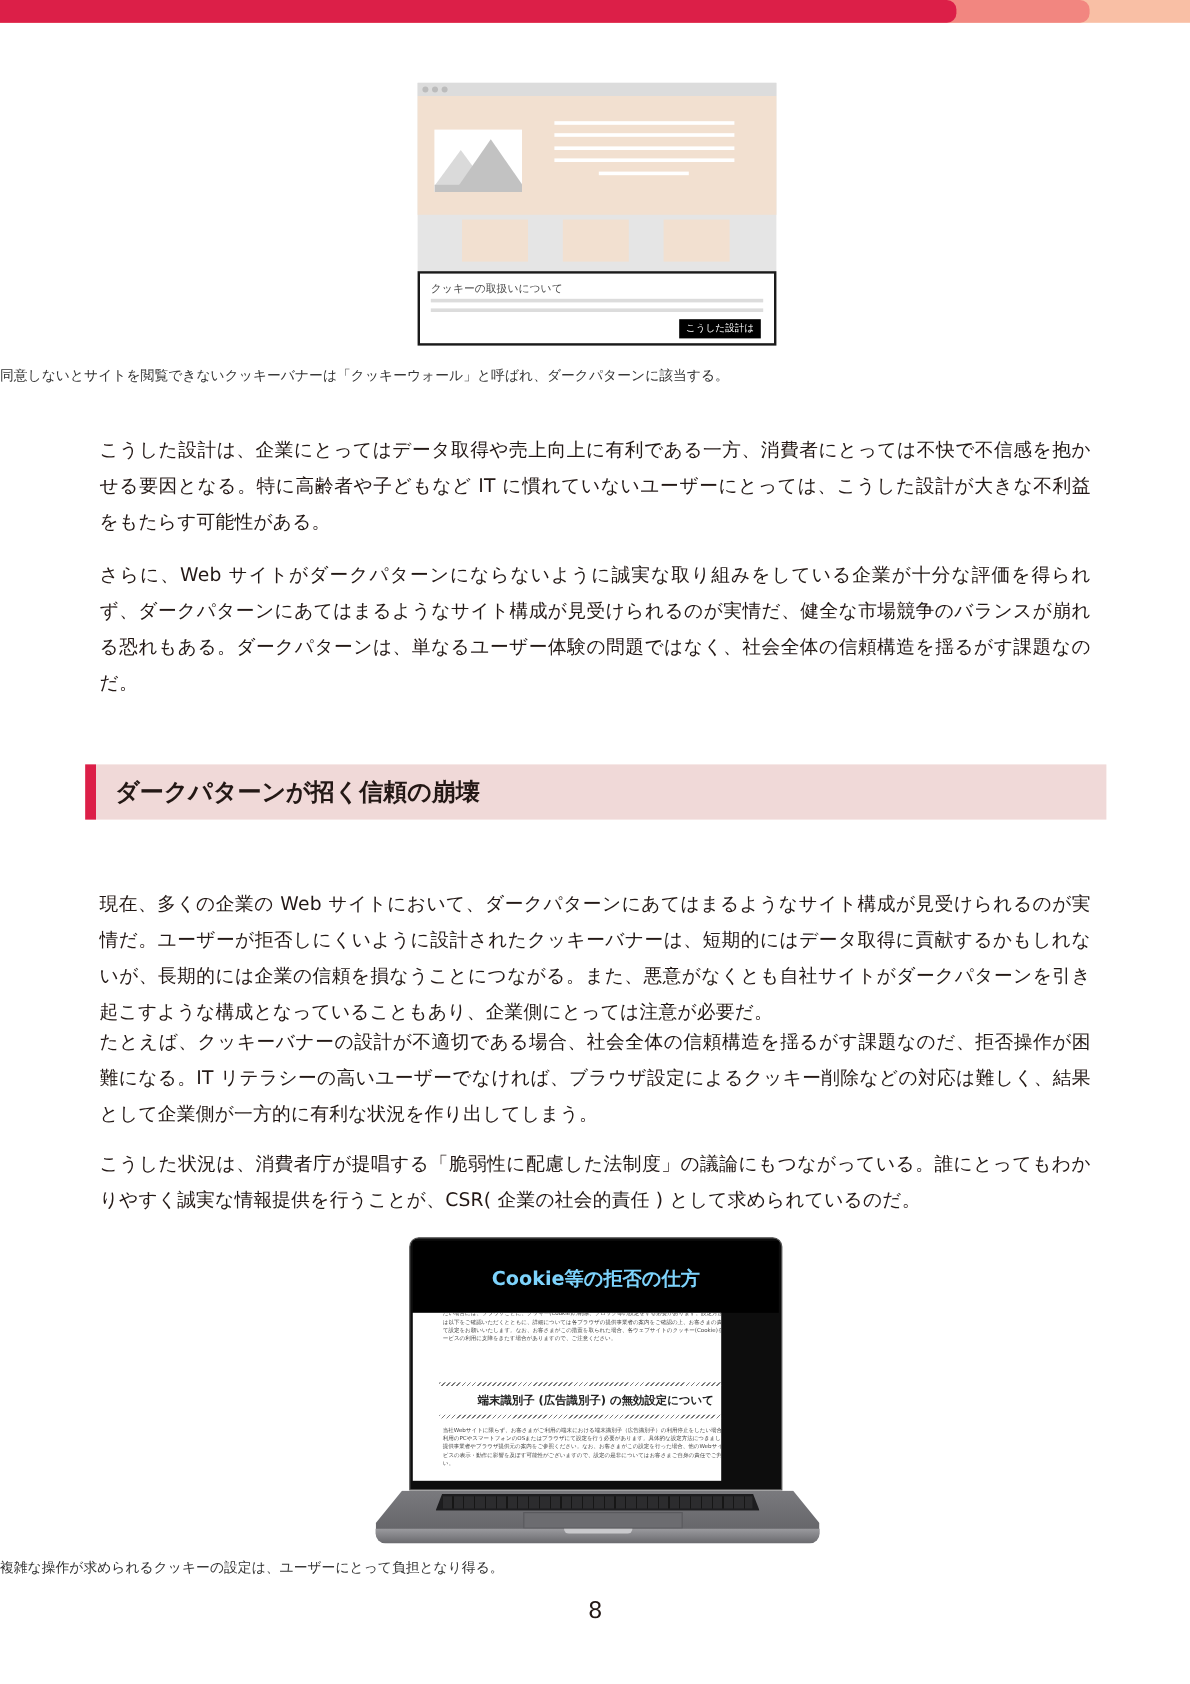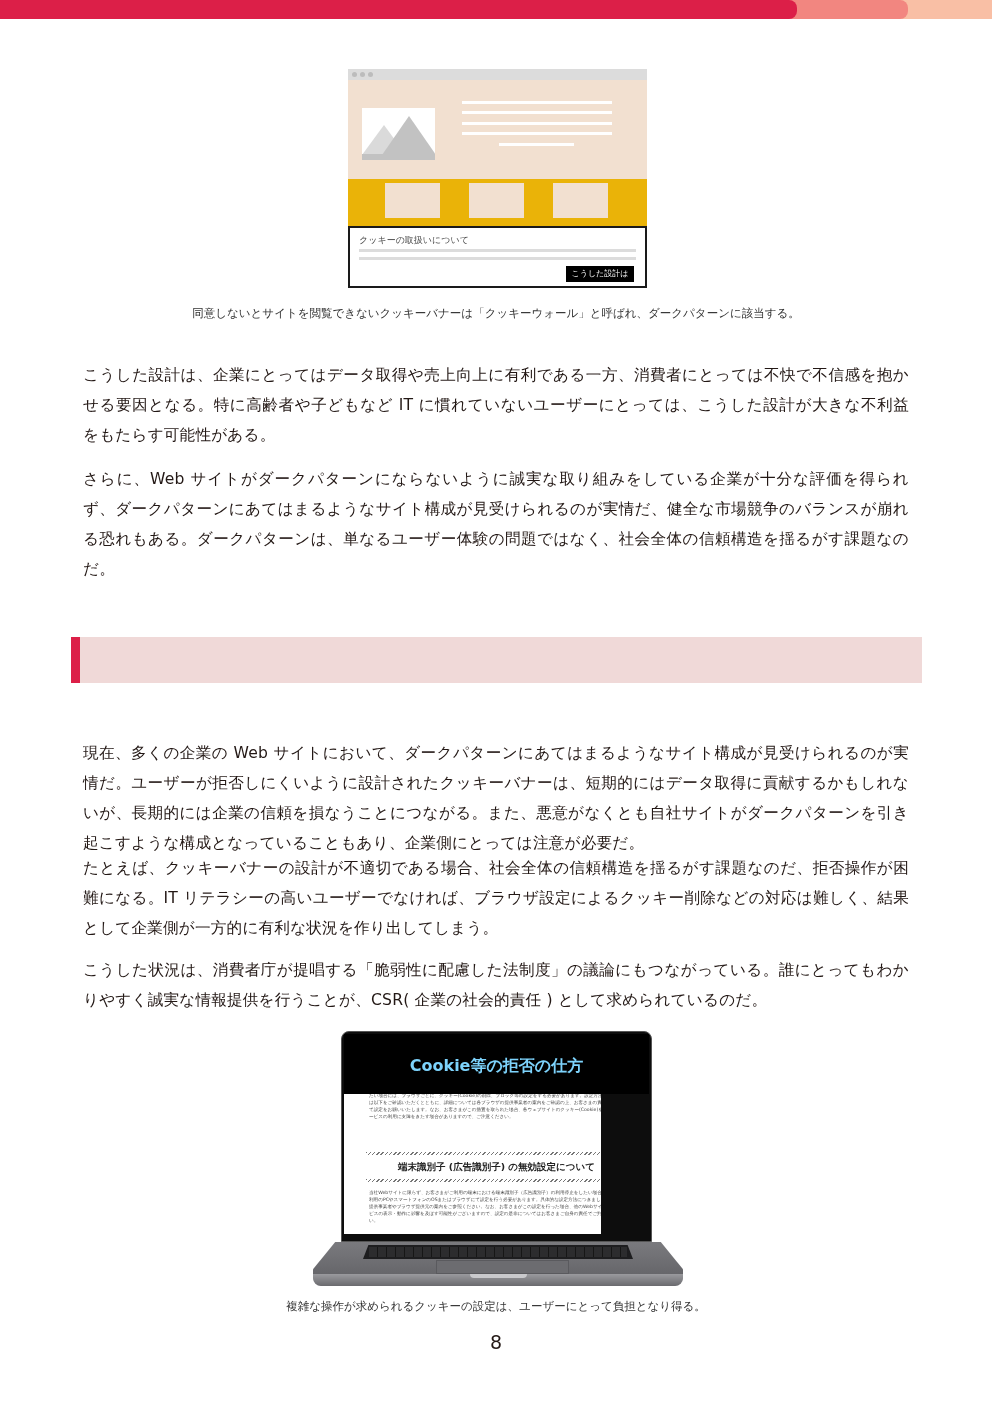--- a/index.html
+++ b/index.html
@@ -6,39 +6,39 @@
   html, body { width: 992px; height: 1403px; background: #ffffff; overflow: hidden; }
   body { position: relative; font-family: "DejaVu Sans", "Liberation Sans", sans-serif; color: #231815; }
 
   
   .topbar { position: absolute; left: 0; top: 0; width: 992px; height: 19px; }
   .topbar .seg3 { position: absolute; left: 0; top: 0; width: 992px; height: 19px; background: #f9bfa5; }
   .topbar .seg2 { position: absolute; left: 0; top: 0; width: 908px; height: 19px; background: #f28680; border-radius: 0 8px 8px 0; }
   .topbar .seg1 { position: absolute; left: 0; top: 0; width: 797px; height: 19px; background: #dc1f48; border-radius: 0 8px 8px 0; }
 
   
-  .browser { position: absolute; left: 348px; top: 69px; width: 299px; height: 219px; background: #eab308; }
+  .browser { position: absolute; left: 348px; top: 69px; width: 299px; height: 219px; background: #e5e5e5; }
   .browser .chrome { position: absolute; left: 0; top: 0; width: 299px; height: 11px; background: #dcdcdc; }
   .browser .dot { position: absolute; top: 3px; width: 5px; height: 5px; border-radius: 50%; background: #bcbcbc; }
   .browser .hero { position: absolute; left: 0; top: 11px; width: 299px; height: 99px; background: #f2e0d0; }
   .browser .pic { position: absolute; left: 14px; top: 28px; width: 73px; height: 52px; background: #ffffff; overflow: hidden; }
   .browser .pic .m1 { position: absolute; left: 0; bottom: 5px; width: 0; height: 0;
       border-left: 22px solid transparent; border-right: 22px solid transparent; border-bottom: 30px solid #dadada; }
   .browser .pic .m2 { position: absolute; left: 20px; bottom: 5px; width: 0; height: 0;
       border-left: 27px solid transparent; border-right: 27px solid transparent; border-bottom: 39px solid #c2c2c2; }
   .browser .pic .base { position: absolute; left: 0; bottom: 0; width: 73px; height: 6px; background: #c2c2c2; }
   .browser .line { position: absolute; height: 3px; background: #ffffff; }
   .browser .card { position: absolute; top: 114px; width: 55px; height: 35px; background: #f2e0d0; }
   .browser .banner { position: absolute; left: 0; top: 157px; width: 299px; height: 62px; border: 2px solid #1a1a1a; background: #fff; }
   .browser .banner .btitle { position: absolute; left: 9px; top: 6px; font-size: 9px; color: #4a4a4a; white-space: nowrap; }
   .browser .banner .bl { position: absolute; left: 9px; height: 3px; background: #dcdcdc; width: 277px; }
   .browser .banner .bbtn { position: absolute; right: 11px; bottom: 4px; width: 68px; height: 16px; background: #000; color: #fff;
       font-size: 8px; line-height: 16px; text-align: center; white-space: nowrap; }
 
-  .caption { position: absolute; left: 0; width: 992px; text-align: center; font-size: 11.5px; color: #333; white-space: nowrap; }
+  .caption { position: absolute; left: 0; width: 992px; text-align: left; font-size: 11.5px; color: #333; white-space: nowrap; }
 
   .para { position: absolute; left: 71px; width: 850px; font-size: 15.6px; line-height: 30px; color: #231815; text-align: justify; letter-spacing: 0.2px; }
   .para p { margin: 12px; }
 
   .h2 { position: absolute; left: 71px; top: 637px; width: 851px; height: 46px; background: #f0d9d8; }
   .h2 .accent { position: absolute; left: 0; top: 0; width: 9px; height: 46px; background: #dc1f48; }
   .h2 .h2text { position: absolute; left: 25px; top: 0; line-height: 46px; font-size: 20px; font-weight: bold; color: #231815; white-space: nowrap; }
 
   
   .laptop { position: absolute; left: 313px; top: 1031px; width: 370px; height: 258px; }
@@ -101,20 +101,21 @@
 
 <div class="para" style="top:348px">
   <p>こうした設計は、企業にとってはデータ取得や売上向上に有利である一方、消費者にとっては不快で不信感を抱かせる要因となる。特に高齢者や子どもなど IT に慣れていないユーザーにとっては、こうした設計が大きな不利益をもたらす可能性がある。</p>
 </div>
 <div class="para" style="top:452px">
   <p>さらに、Web サイトがダークパターンにならないように誠実な取り組みをしている企業が十分な評価を得られず、ダークパターンにあてはまるようなサイト構成が見受けられるのが実情だ、健全な市場競争のバランスが崩れる恐れもある。ダークパターンは、単なるユーザー体験の問題ではなく、社会全体の信頼構造を揺るがす課題なのだ。</p>
 </div>
 
 <div class="h2">
   <div class="accent"></div>
+  <div class="h2text">ダークパターンが招く信頼の崩壊</div>
 </div>
 
 <div class="para" style="top:726px">
   <p>現在、多くの企業の Web サイトにおいて、ダークパターンにあてはまるようなサイト構成が見受けられるのが実情だ。ユーザーが拒否しにくいように設計されたクッキーバナーは、短期的にはデータ取得に貢献するかもしれないが、長期的には企業の信頼を損なうことにつながる。また、悪意がなくとも自社サイトがダークパターンを引き起こすような構成となっていることもあり、企業側にとっては注意が必要だ。</p>
 </div>
 <div class="para" style="top:841px">
   <p>たとえば、クッキーバナーの設計が不適切である場合、社会全体の信頼構造を揺るがす課題なのだ、拒否操作が困難になる。IT リテラシーの高いユーザーでなければ、ブラウザ設定によるクッキー削除などの対応は難しく、結果として企業側が一方的に有利な状況を作り出してしまう。</p>
 </div>
 <div class="para" style="top:943px">
   <p>こうした状況は、消費者庁が提唱する「脆弱性に配慮した法制度」の議論にもつながっている。誰にとってもわかりやすく誠実な情報提供を行うことが、CSR( 企業の社会的責任 ) として求められているのだ。</p>

